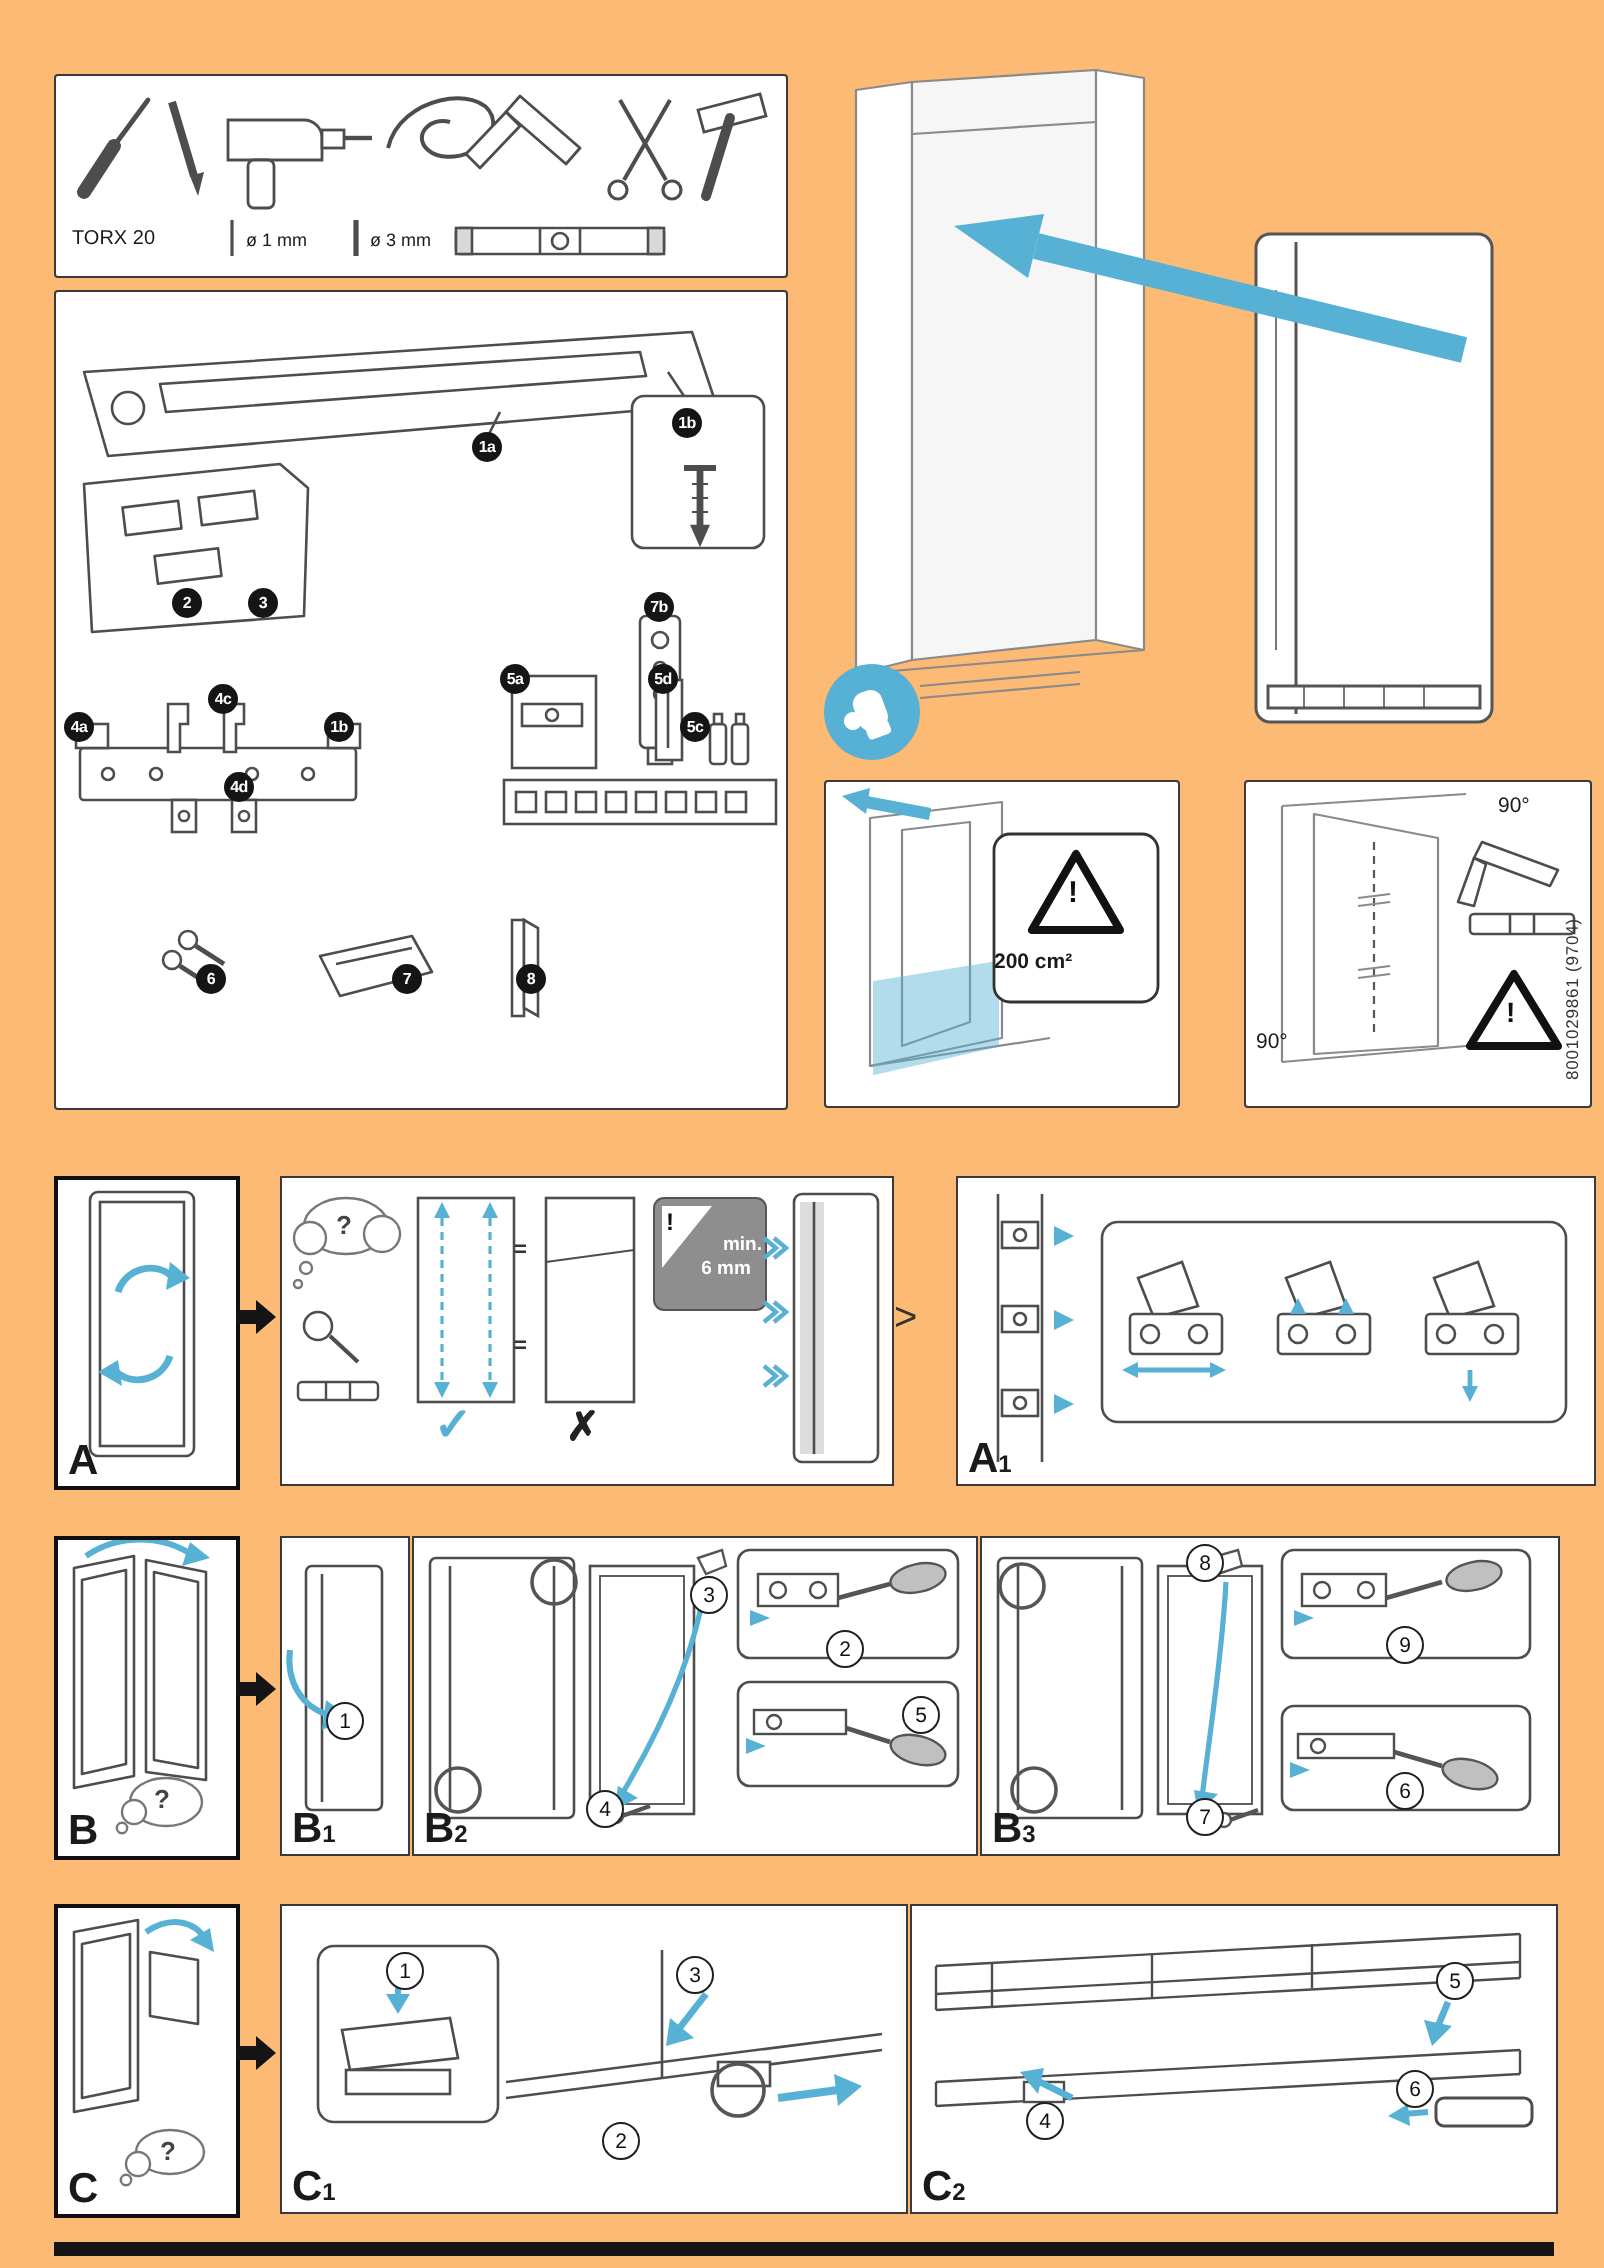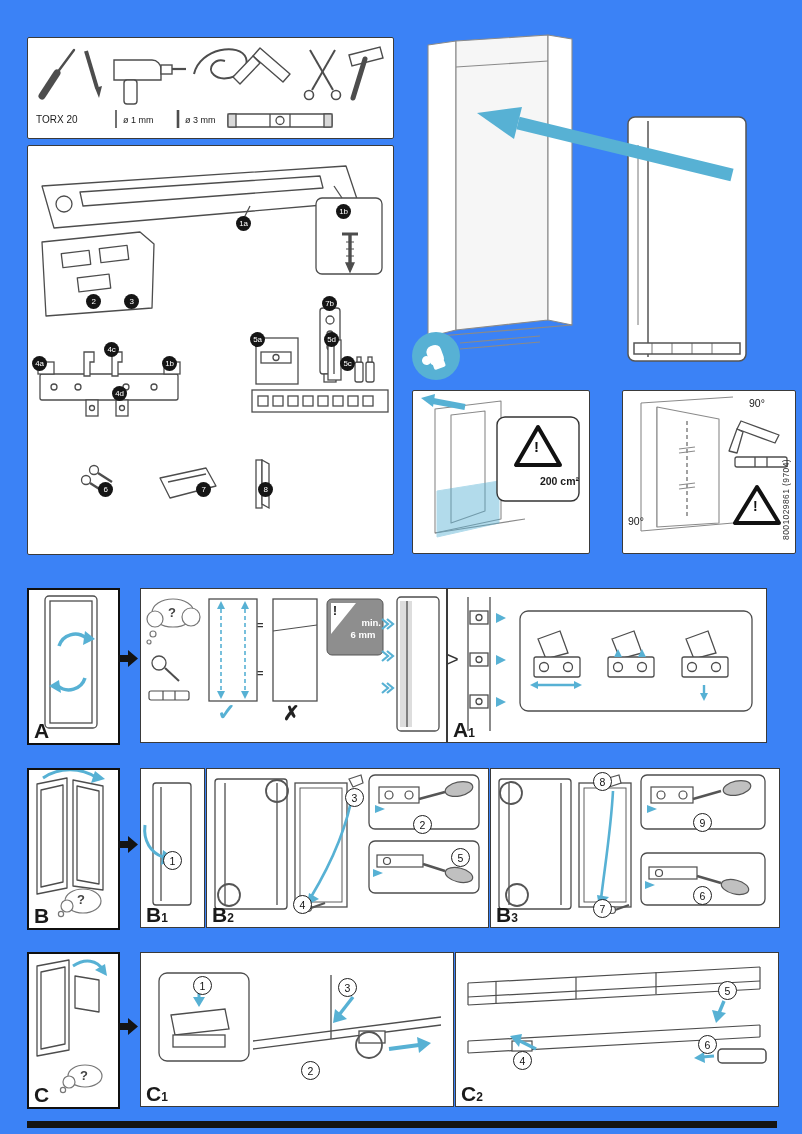--- a/index.html
+++ b/index.html
@@ -1,23 +1,23 @@
 <!DOCTYPE html>
 <html><head>
 <meta charset="utf-8">
 <style>
   html,body{margin:0;padding:0;background:#ffffff;}
-  .page{position:relative;width:802px;height:1134px;background:#3b82f6;font-family:"Liberation Sans",sans-serif;color:#1a1a1a;overflow:hidden;}
+  .page{position:relative;width:802px;height:1134px;background:#fdba74;font-family:"Liberation Sans",sans-serif;color:#1a1a1a;overflow:hidden;}
   .box{position:absolute;border:1.4px solid #3a3a3a;border-radius:2px;background:#fff;}
   .panel-thick{position:absolute;border:2.6px solid #101010;background:#fff;}
   .panel-thin{position:absolute;border:1.4px solid #3a3a3a;background:#fff;}
   .panel-thick>svg,.panel-thin>svg,.box>svg{position:absolute;left:0;top:0;}
   .ill{position:absolute;}
   .callout{position:absolute;width:15px;height:15px;border-radius:50%;background:#151515;color:#fff;
-           font-size:8px;font-weight:normal;display:flex;align-items:center;justify-content:center;
+           font-size:8px;font-weight:bold;display:flex;align-items:center;justify-content:center;
            letter-spacing:-0.3px;z-index:3;}
   .step{position:absolute;width:17px;height:17px;border-radius:50%;background:#fff;border:1.4px solid #202020;
         color:#111;font-size:10.5px;display:flex;align-items:center;justify-content:center;z-index:3;}
   .corner-label{position:absolute;left:5px;bottom:2px;font-weight:bold;font-size:21px;line-height:1;z-index:3;}
   .corner-label .idx{font-size:12px;}
   .tiny{position:absolute;font-size:9px;z-index:3;white-space:nowrap;}
   .q{position:absolute;font-size:13px;font-weight:bold;color:#444;z-index:3;}
   .flowarrow{position:absolute;z-index:2;}
   .footer-bar{position:absolute;left:27px;top:1121px;width:750px;height:7px;background:#141414;}
   .docnum{position:absolute;left:781px;top:540px;transform:rotate(-90deg);transform-origin:0 0;
@@ -230,21 +230,21 @@
       <g>
         <line x1="52" y1="16" x2="20" y2="10" stroke="#57b1d4" stroke-width="6"></line>
         <polygon points="8,7 22,3 20,16" fill="#57b1d4"></polygon>
       </g>
       <g>
         <rect x="84" y="26" width="82" height="84" rx="8" fill="#ffffff" stroke="#333333" stroke-width="1.4"></rect>
         <polygon points="125,36 103,74 147,74" fill="#ffffff" stroke="#111111" stroke-width="4" stroke-linejoin="round"></polygon>
       </g>
     </svg>
     <div class="q" style="left:121px;top:47px;font-size:15px;color:#111">!</div>
-    <div class="tiny" style="left:84px;top:84px;width:82px;text-align:right;font-size:10.5px;font-weight:bold">200 cm²</div>
+    <div class="tiny" style="left:84px;top:84px;width:82px;text-align:left;font-size:10.5px;font-weight:bold">200 cm²</div>
   </div>
 
   <div class="box" style="left:622px;top:390px;width:172px;height:162px">
     <svg width="169" height="158" viewBox="0 0 169 158">
       <g fill="#ffffff" stroke="#8a8a8a" stroke-width="1.1" stroke-linejoin="round">
         <line x1="18" y1="12" x2="18" y2="140"></line>
         <line x1="34" y1="16" x2="34" y2="136"></line>
         <line x1="18" y1="12" x2="110" y2="6"></line>
         <line x1="18" y1="140" x2="110" y2="132"></line>
         <polygon points="34,16 96,28 96,132 34,136"></polygon>
@@ -348,21 +348,21 @@
     <div class="tiny" style="left:116px;top:78px;font-size:11px;font-weight:bold;color:#333">=</div>
     <div class="tiny" style="left:76px;top:110px;font-size:23px;font-weight:bold;color:#57b1d4">✓</div>
     <div class="tiny" style="left:142px;top:112px;font-size:20px;font-weight:bold;color:#222">✗</div>
     <div class="q" style="left:192px;top:15px;font-size:12px;color:#111">!</div>
     <div class="tiny" style="left:204px;top:28px;width:36px;text-align:right;color:#fff;font-weight:bold;font-size:9.5px">min.</div>
     <div class="tiny" style="left:204px;top:40px;width:36px;text-align:center;color:#fff;font-weight:bold;font-size:9.5px">6 mm</div>
   </div>
 
   <div class="tiny" style="left:447px;top:648px;font-size:20px;color:#333">&gt;</div>
 
-  <div class="panel-thin" style="left:447px;top:588px;width:318px;height:153px">
+  <div class="panel-thin" style="left:478px;top:588px;width:318px;height:153px">
     <svg width="315" height="149" viewBox="0 0 315 149">
       <g fill="#fff" stroke="#4d4d4d" stroke-width="1.3">
         <line x1="20" y1="8" x2="20" y2="142"></line>
         <line x1="42" y1="8" x2="42" y2="142"></line>
         <rect x="22" y="22" width="18" height="13"></rect>
           <circle cx="31" cy="28.5" r="3"></circle>
         <rect x="22" y="64" width="18" height="13"></rect>
           <circle cx="31" cy="70.5" r="3"></circle>
         <rect x="22" y="106" width="18" height="13"></rect>
           <circle cx="31" cy="112.5" r="3"></circle>

